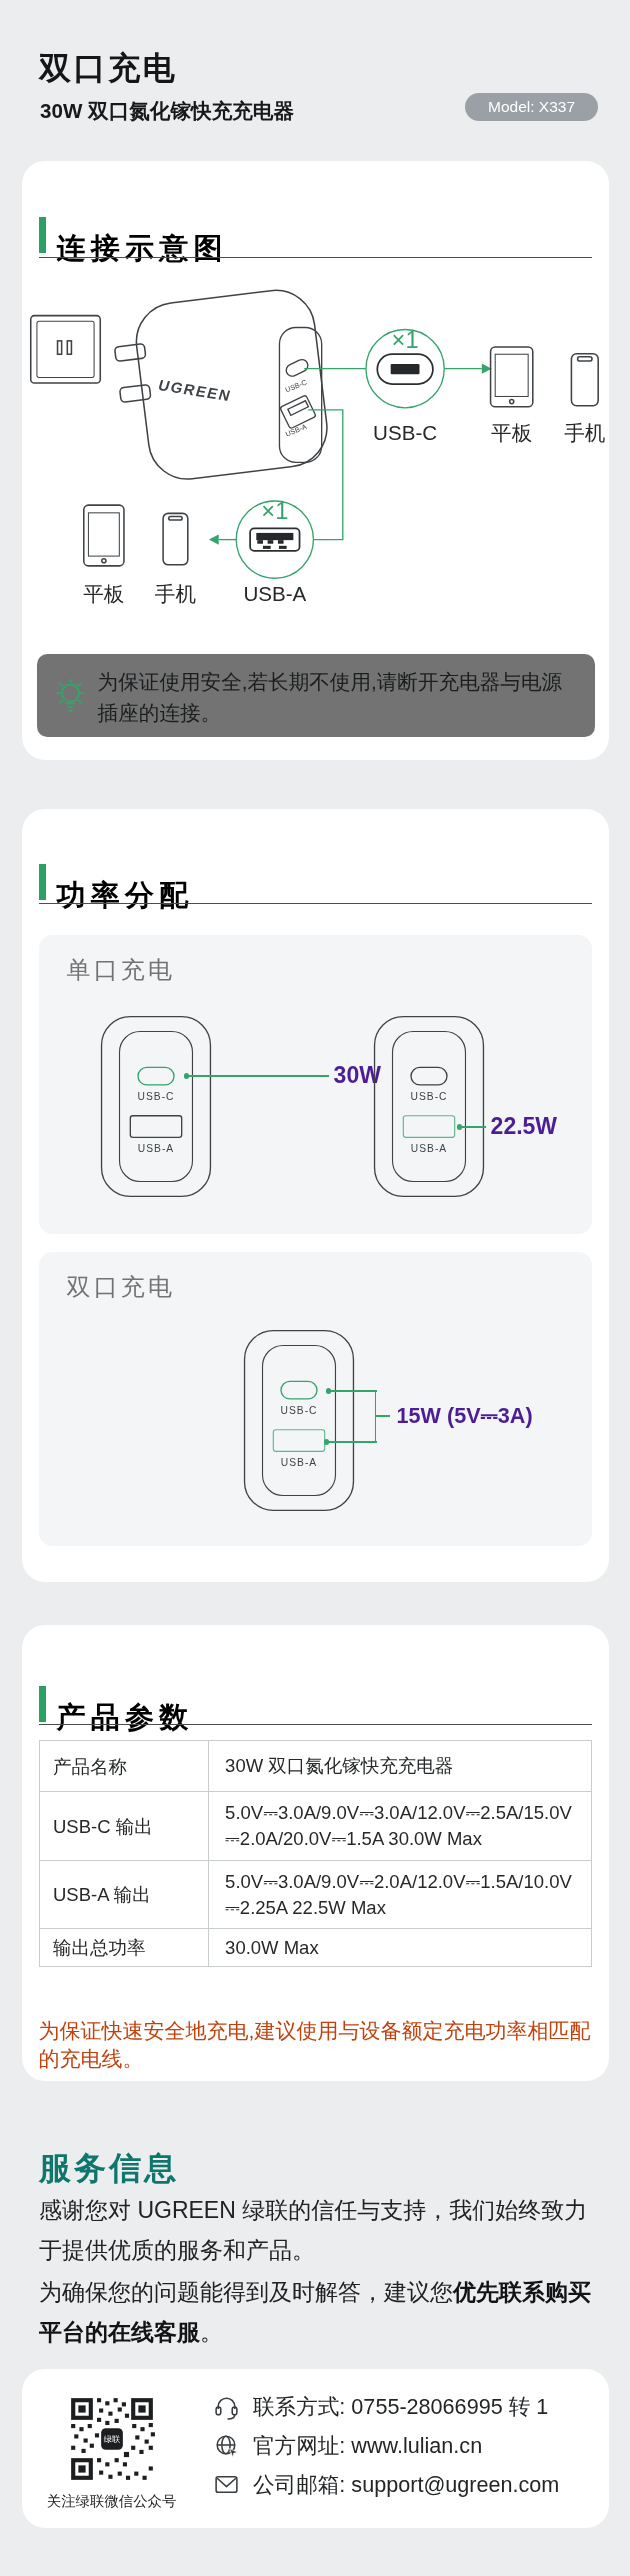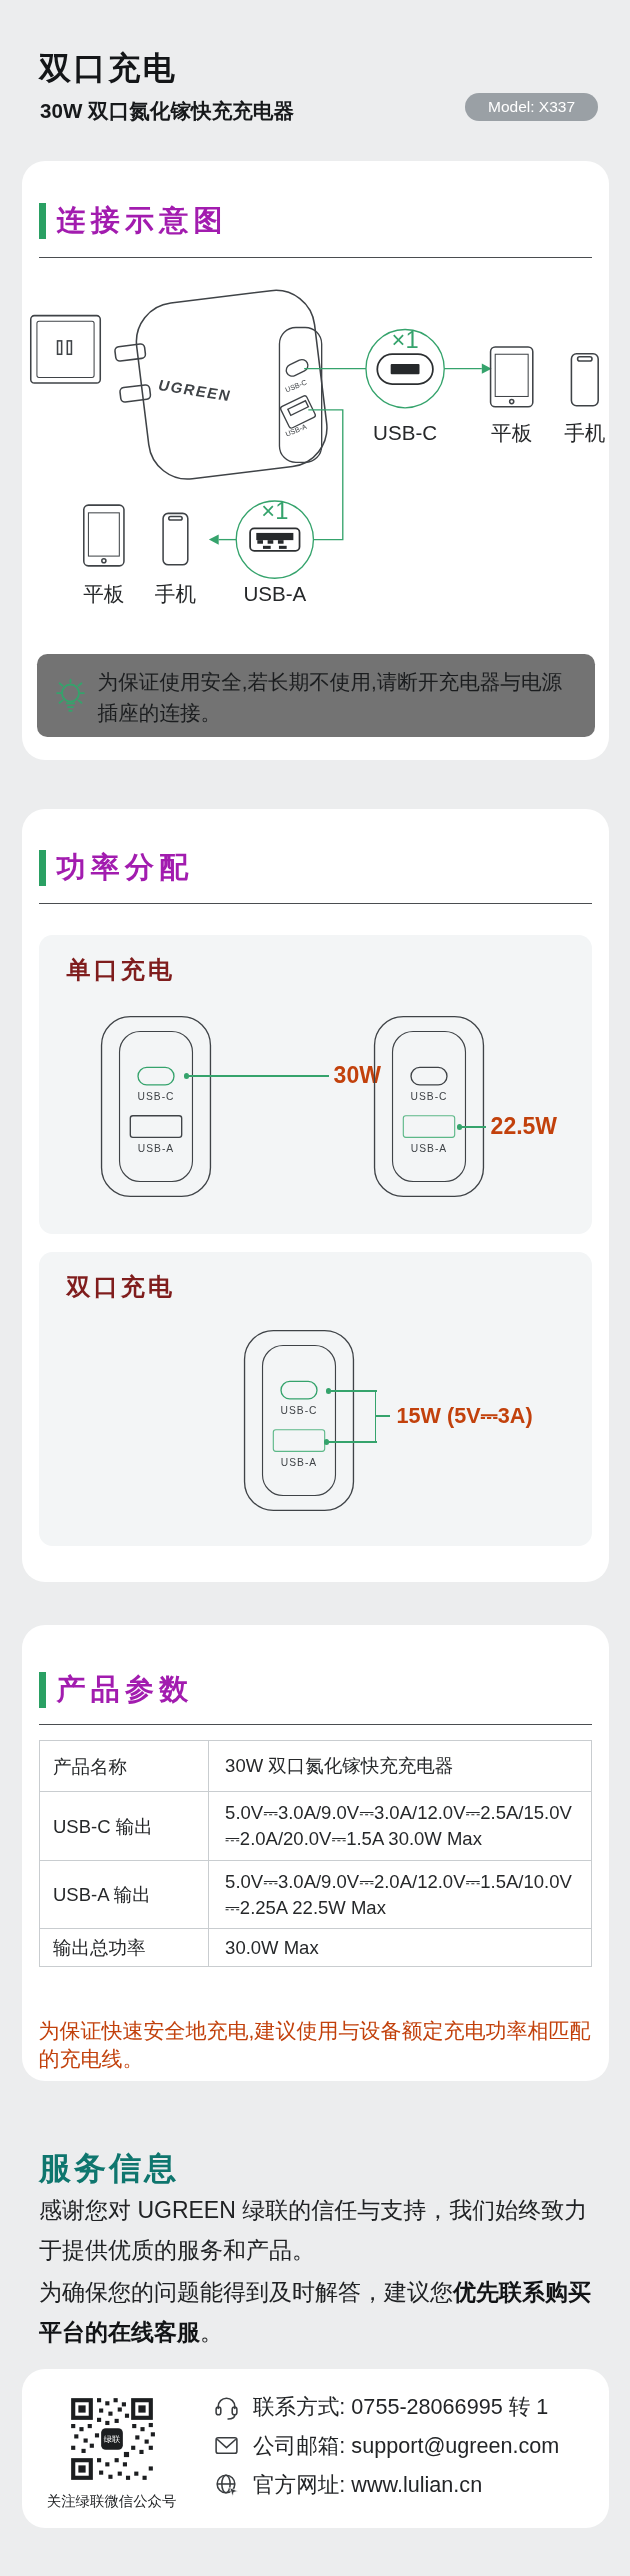--- a/index.html
+++ b/index.html
@@ -15,42 +15,42 @@
 
   
   .card { position:absolute; left:21.6px; width:587px; background:#fff; border-radius:23px; }
   .card1 { top:161px; height:599px; }
   .card2 { top:809px; height:773px; }
   .card3 { top:1625px; height:456px; }
   .cardF { top:2369px; height:159px; }
 
   .shead { position:absolute; left:17px; display:flex; align-items:center; }
   .sbar { width:7.7px; height:36px; background:#2aa063; margin-right:10.3px; }
-  .shead h2 { font-size:29px; font-weight:800; letter-spacing:5.2px; color:#a21caf; }
+  .shead h2 { font-size:29px; font-weight:800; letter-spacing:5.2px; color:#000000;margin-top:28px; }
   .shr { position:absolute; left:17px; width:553px; height:1px; background:#4a4d50; }
 
   
   .diag { position:absolute; left:0; top:125px; width:587px; height:361px; }
   .stroke-dark rect, .stroke-dark circle, .stroke-dark path { stroke:#3f4347; fill:none; }
   text { font-family:"Liberation Sans","DejaVu Sans",sans-serif; }
 
   .tip { position:absolute; left:15px; top:493px; width:558px; height:83px; background:#737373; border-radius:10.3px; }
   .tip .bulb { position:absolute; left:14.4px; top:18.5px; width:39px; height:45px; }
   .tip .tiptext { position:absolute; left:61px; top:12.4px; width:479px; font-size:20.6px; line-height:31px; color:#1b1d1f; }
 
   
   .panel { position:absolute; left:17px; width:553px; background:#f3f5f6; border-radius:13.4px; }
-  .ptitle { position:absolute; left:28px; top:18.5px; font-size:24px; font-weight:700; letter-spacing:3.1px; color:#7f1d1d; }
+  .ptitle { position:absolute; left:28px; top:18.5px; font-size:24px; font-weight:400; letter-spacing:3.1px; color:#737373; }
   .fch { position:absolute; width:112px; height:183px; }
   .fch rect { fill:none; }
   .plabel { font-size:20px; letter-spacing:2px; fill:#3f4347; }
   .gdot { position:absolute; width:5.7px; height:5.7px; border-radius:50%; background:#35a36c; }
   .gline { position:absolute; height:1.5px; background:#35a36c; }
   .gvline { position:absolute; width:1.5px; background:#35a36c; }
-  .gpow { position:absolute; font-size:23px; font-weight:700; color:#c2410c; }
+  .gpow { position:absolute; font-size:23px; font-weight:700; color:#4c1d95; }
 
   
   .spectable { position:absolute; left:17px; top:115px; width:553px; border-collapse:collapse; table-layout:fixed; }
   .spectable td { border:1px solid #c9cdd0; font-size:18.5px; color:#26282a; vertical-align:middle; }
   .spectable td.lab { width:169px; padding-left:13.4px; font-weight:400; }
   .spectable td.val { padding-left:16.5px; padding-right:10.3px; line-height:26px; word-break:break-all; }
   tr.r1 td{height:51px;} tr.r2 td{height:44px;} tr.r3 td{height:69px;} tr.r4 td{height:68px;} tr.r5 td{height:38px;}
   .specnote { position:absolute; left:17px; top:392px; font-size:21px; color:#c2410c; }
 
   
@@ -348,35 +348,35 @@
             <path d="M10,30 v-4 a16,16 0 0 1 32,0 v4"></path>
             <rect x="6" y="27" width="9" height="15" rx="4.5"></rect>
             <rect x="37" y="27" width="9" height="15" rx="4.5"></rect>
             <path d="M42,42 c0,6 -7,8 -13,8"></path>
           </g>
         </svg>
         <span class="ctext">联系方式: 0755-28066995 转 1</span>
       </div>
       <div class="crow">
         <svg viewBox="0 0 52 52">
-          <g stroke="#3a3d40" stroke-width="3" fill="none" stroke-linejoin="round">
-            <rect x="6" y="11" width="40" height="30" rx="4"></rect>
-            <polyline points="8,14 26,30 44,14"></polyline>
-          </g>
-        </svg>
-        <span class="ctext">公司邮箱: support@ugreen.com</span>
-      </div>
-      <div class="crow">
-        <svg viewBox="0 0 52 52">
           <g stroke="#3a3d40" stroke-width="3" fill="none">
             <circle cx="25" cy="25" r="17"></circle>
             <ellipse cx="25" cy="25" rx="8" ry="17"></ellipse>
             <line x1="8" y1="25" x2="42" y2="25"></line>
           </g>
           <polygon points="32,32 48,39 40,41 38,49" fill="#3a3d40" stroke="#fff" stroke-width="1.5"></polygon>
         </svg>
         <span class="ctext">官方网址: www.lulian.cn</span>
       </div>
+      <div class="crow">
+        <svg viewBox="0 0 52 52">
+          <g stroke="#3a3d40" stroke-width="3" fill="none" stroke-linejoin="round">
+            <rect x="6" y="11" width="40" height="30" rx="4"></rect>
+            <polyline points="8,14 26,30 44,14"></polyline>
+          </g>
+        </svg>
+        <span class="ctext">公司邮箱: support@ugreen.com</span>
+      </div>
     </div>
   </div>
 
 </div>
 
 
 </body></html>

